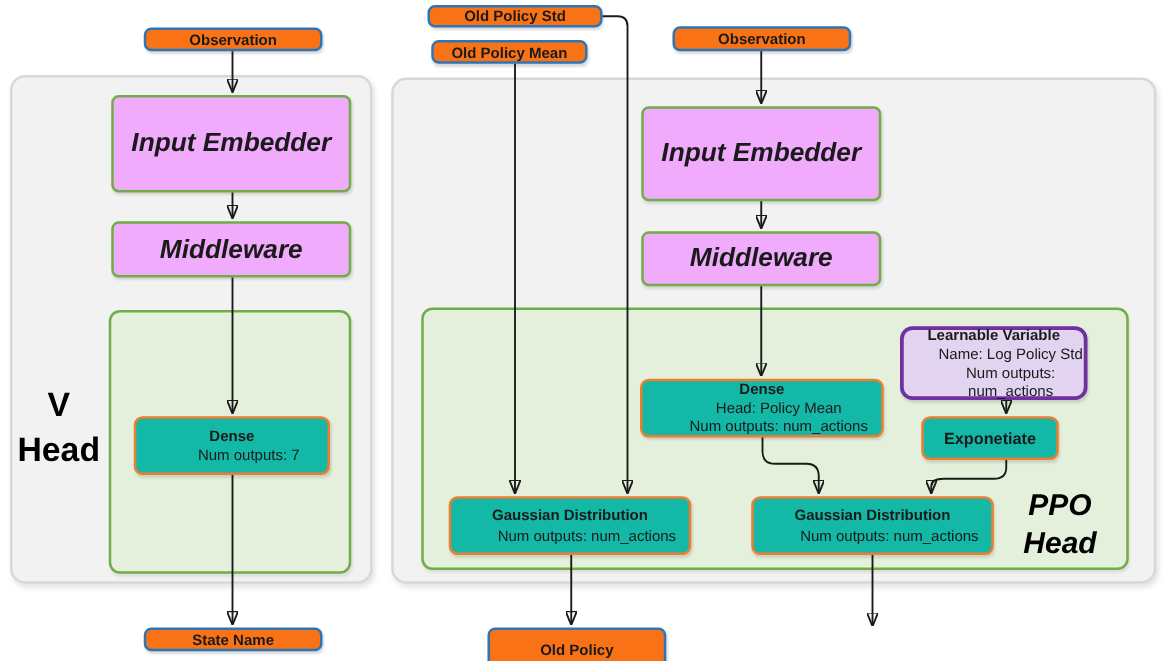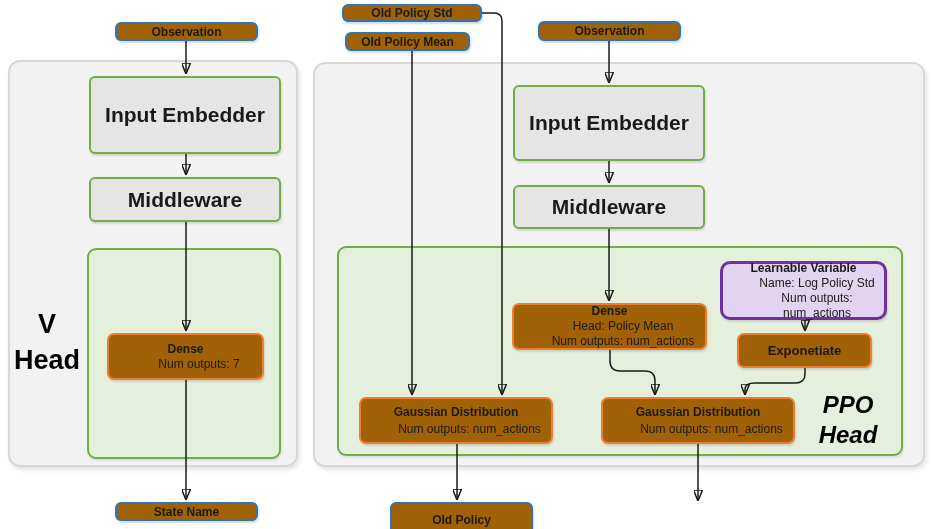--- a/index.html
+++ b/index.html
@@ -13,29 +13,29 @@
   }
   .headbox{
     position:absolute;background:#E5F0DC;border:2px solid #70AD47;border-radius:9px;
     z-index:1;box-sizing:border-box;box-shadow:1px 2px 2px rgba(0,0,0,0.08);
   }
   .box{
     position:absolute;display:flex;flex-direction:column;align-items:center;justify-content:center;
     box-sizing:border-box;z-index:2;text-align:center;
   }
   .io{
-    background:#a16207;border:2.5px solid #2E75B6;border-radius:6px;
+    background:#f97316;border:2.5px solid #2E75B6;border-radius:6px;
     font-weight:bold;font-size:12px;box-shadow:1px 2px 2px rgba(0,0,0,0.15);
   }
   .proc{
-    background:#e5e5e5;border:2px solid #70AD47;border-radius:6px;
-    font-weight:bold;font-size:21px;box-shadow:1px 2px 2px rgba(0,0,0,0.12);
+    background:#f0abfc;border:2px solid #70AD47;border-radius:6px;
+    font-weight:bold;font-size:21px;box-shadow:1px 2px 2px rgba(0,0,0,0.12);font-style:italic;
   }
   .op{
-    background:#a16207;border:2.5px solid #ED7D31;border-radius:7px;
+    background:#14b8a6;border:2.5px solid #ED7D31;border-radius:7px;
     box-shadow:1px 2px 2px rgba(0,0,0,0.12);
   }
   .var{
     background:#E2D3F0;border:3px solid #7030A0;border-radius:10px;
     box-shadow:1px 2px 2px rgba(0,0,0,0.12);
   }
   .t{font-weight:bold;font-size:12px;line-height:15px;}
   .l{font-weight:normal;font-size:12px;line-height:15px;margin-left:27px;}
   .g .t{line-height:17px;}
   .g .l{line-height:17px;}
@@ -125,27 +125,27 @@
   <div class="box proc" style="left:513px;top:185px;width:192px;height:44px;">
     <span>Middleware</span>
   </div>
 
   <div class="box op" style="left:512px;top:303px;width:195px;height:47px;">
     <span class="t">Dense</span>
     <span class="l">Head: Policy Mean</span>
     <span class="l">Num outputs: num_actions</span>
   </div>
 
-  <div class="box var" style="left:720px;top:261px;width:167px;height:59px;">
+  <div class="box var" style="left:720px;top:261px;width:150px;height:59px;">
     <span class="t">Learnable Variable</span>
     <span class="l">Name: Log Policy Std</span>
     <span class="l">Num outputs: num_actions</span>
   </div>
 
-  <div class="box op" style="left:737px;top:333px;width:135px;height:35px;">
+  <div class="box op" style="left:737px;top:333px;width:110px;height:35px;">
     <span class="t" style="font-size:13px;">Exponetiate</span>
   </div>
 
   <div class="box op g" style="left:359px;top:397px;width:194px;height:47px;">
     <span class="t">Gaussian Distribution</span>
     <span class="l">Num outputs: num_actions</span>
   </div>
 
   <div class="box op g" style="left:601px;top:397px;width:194px;height:47px;">
     <span class="t">Gaussian Distribution</span>

